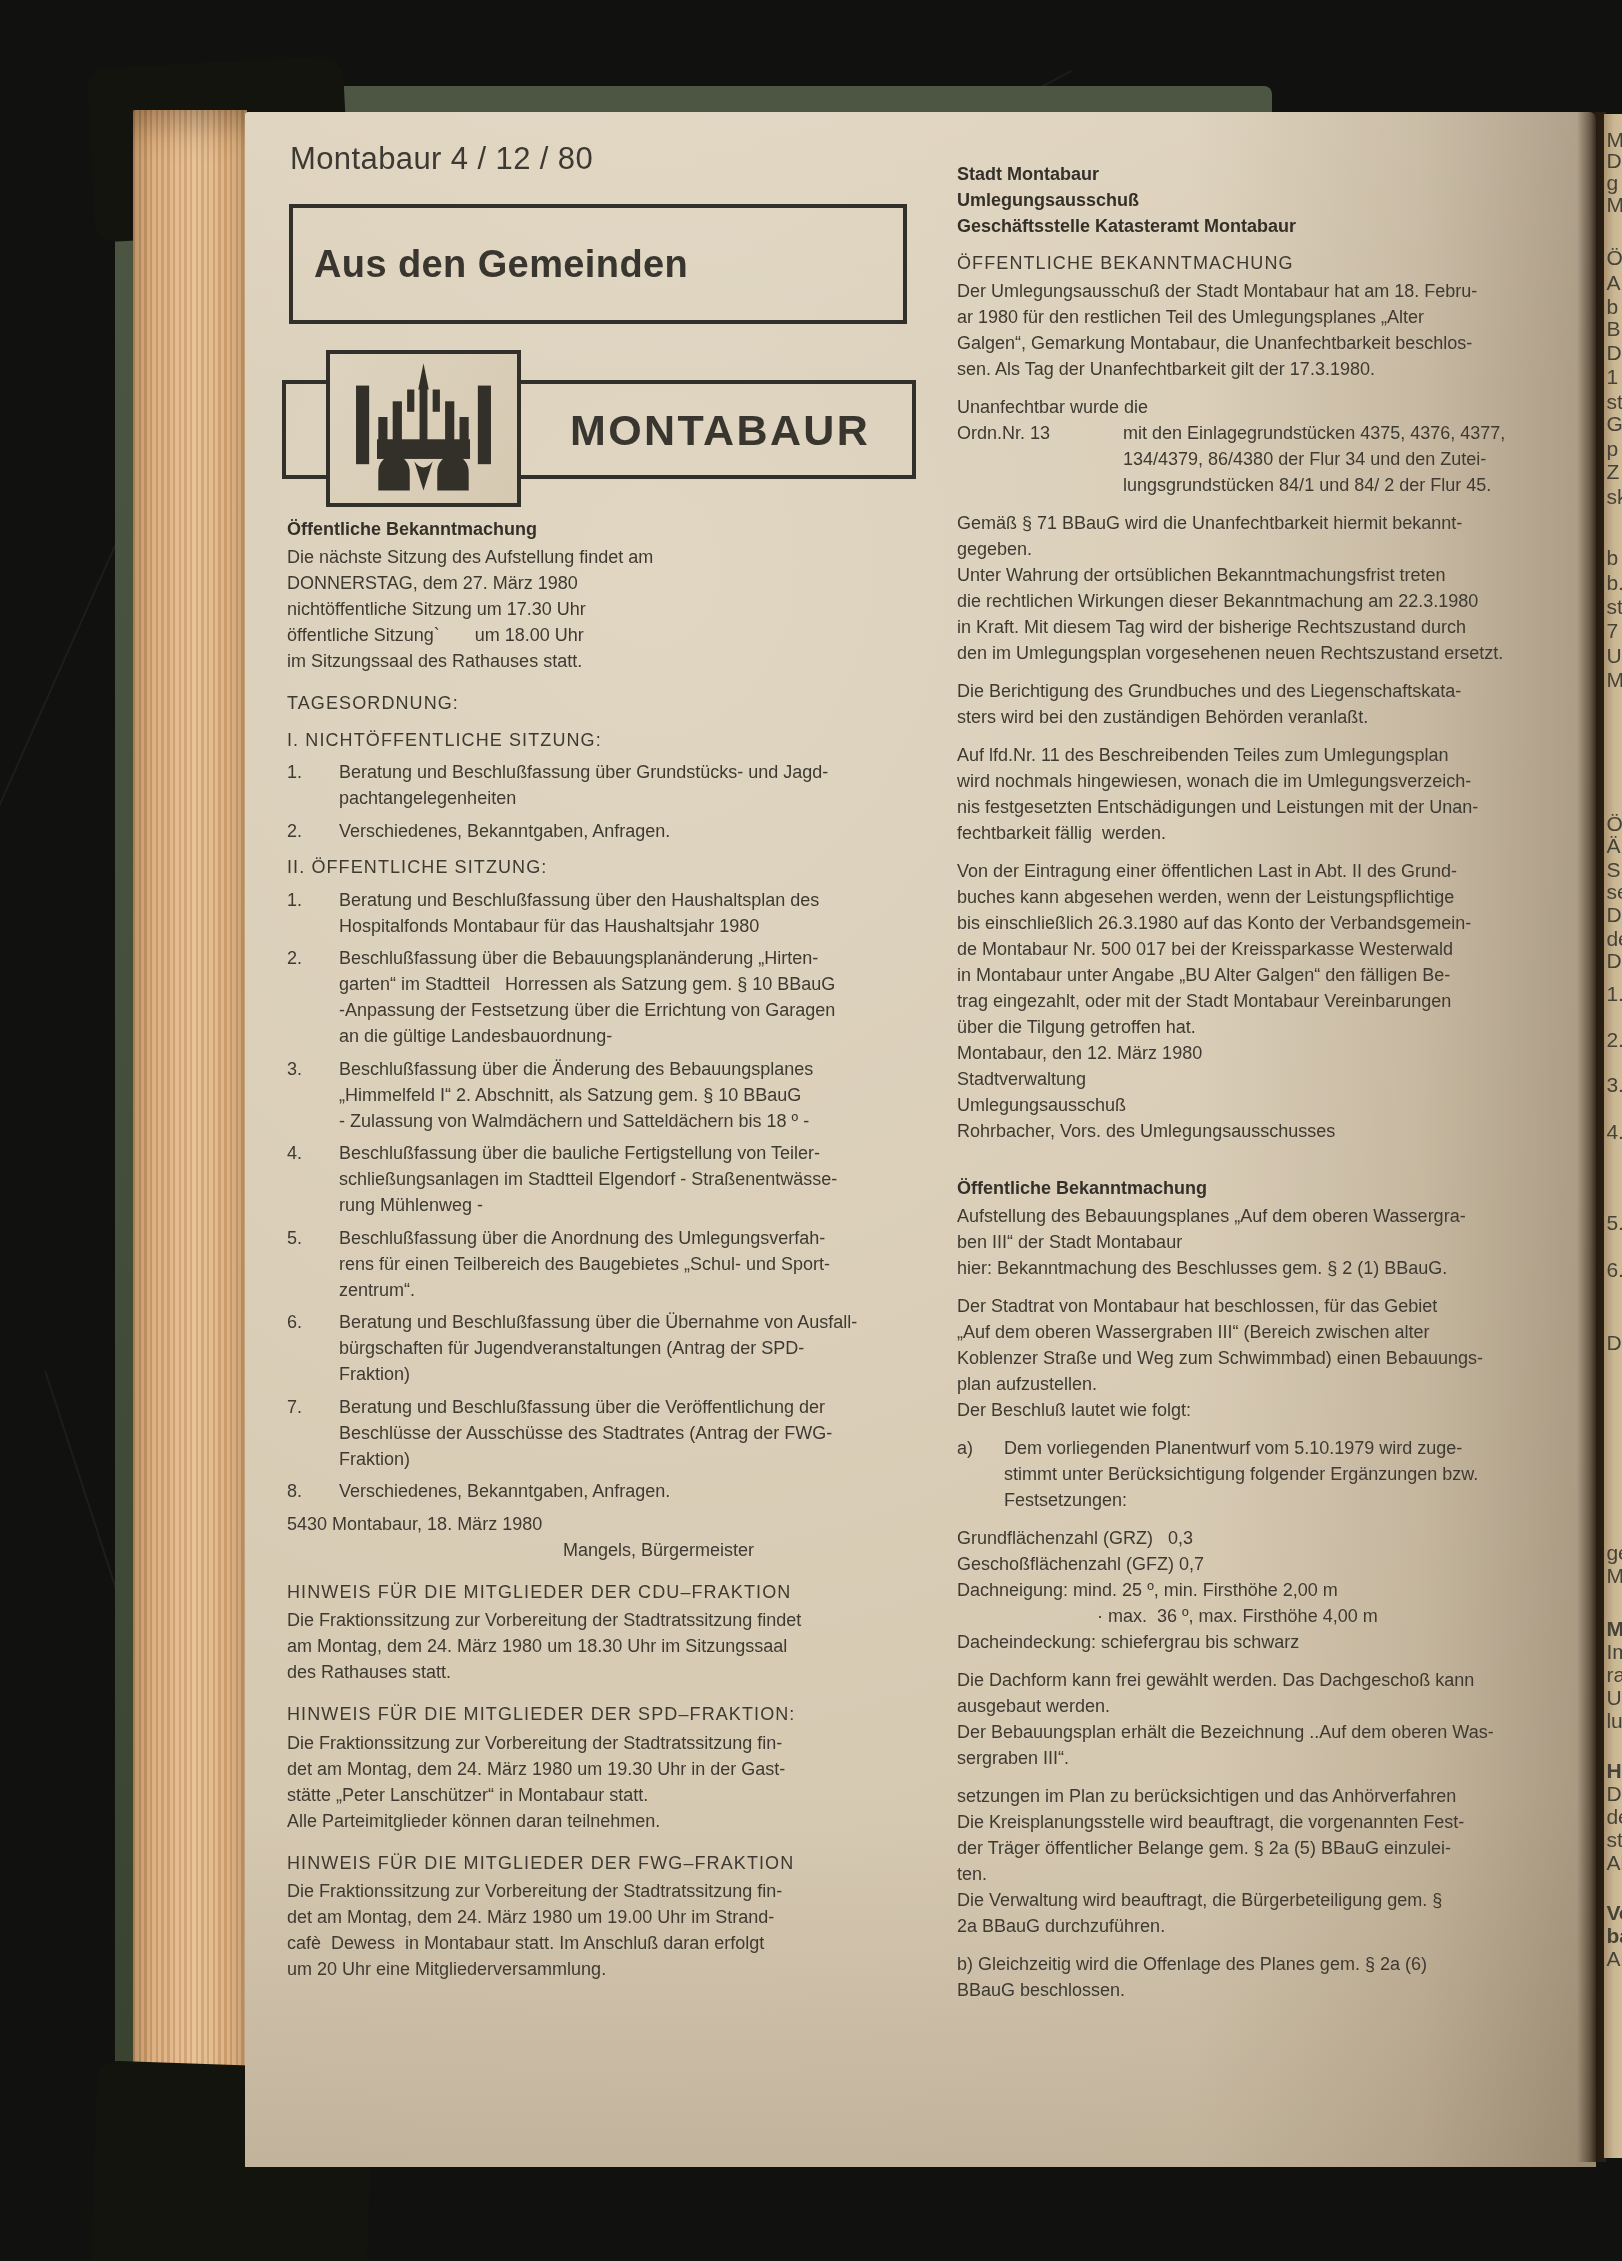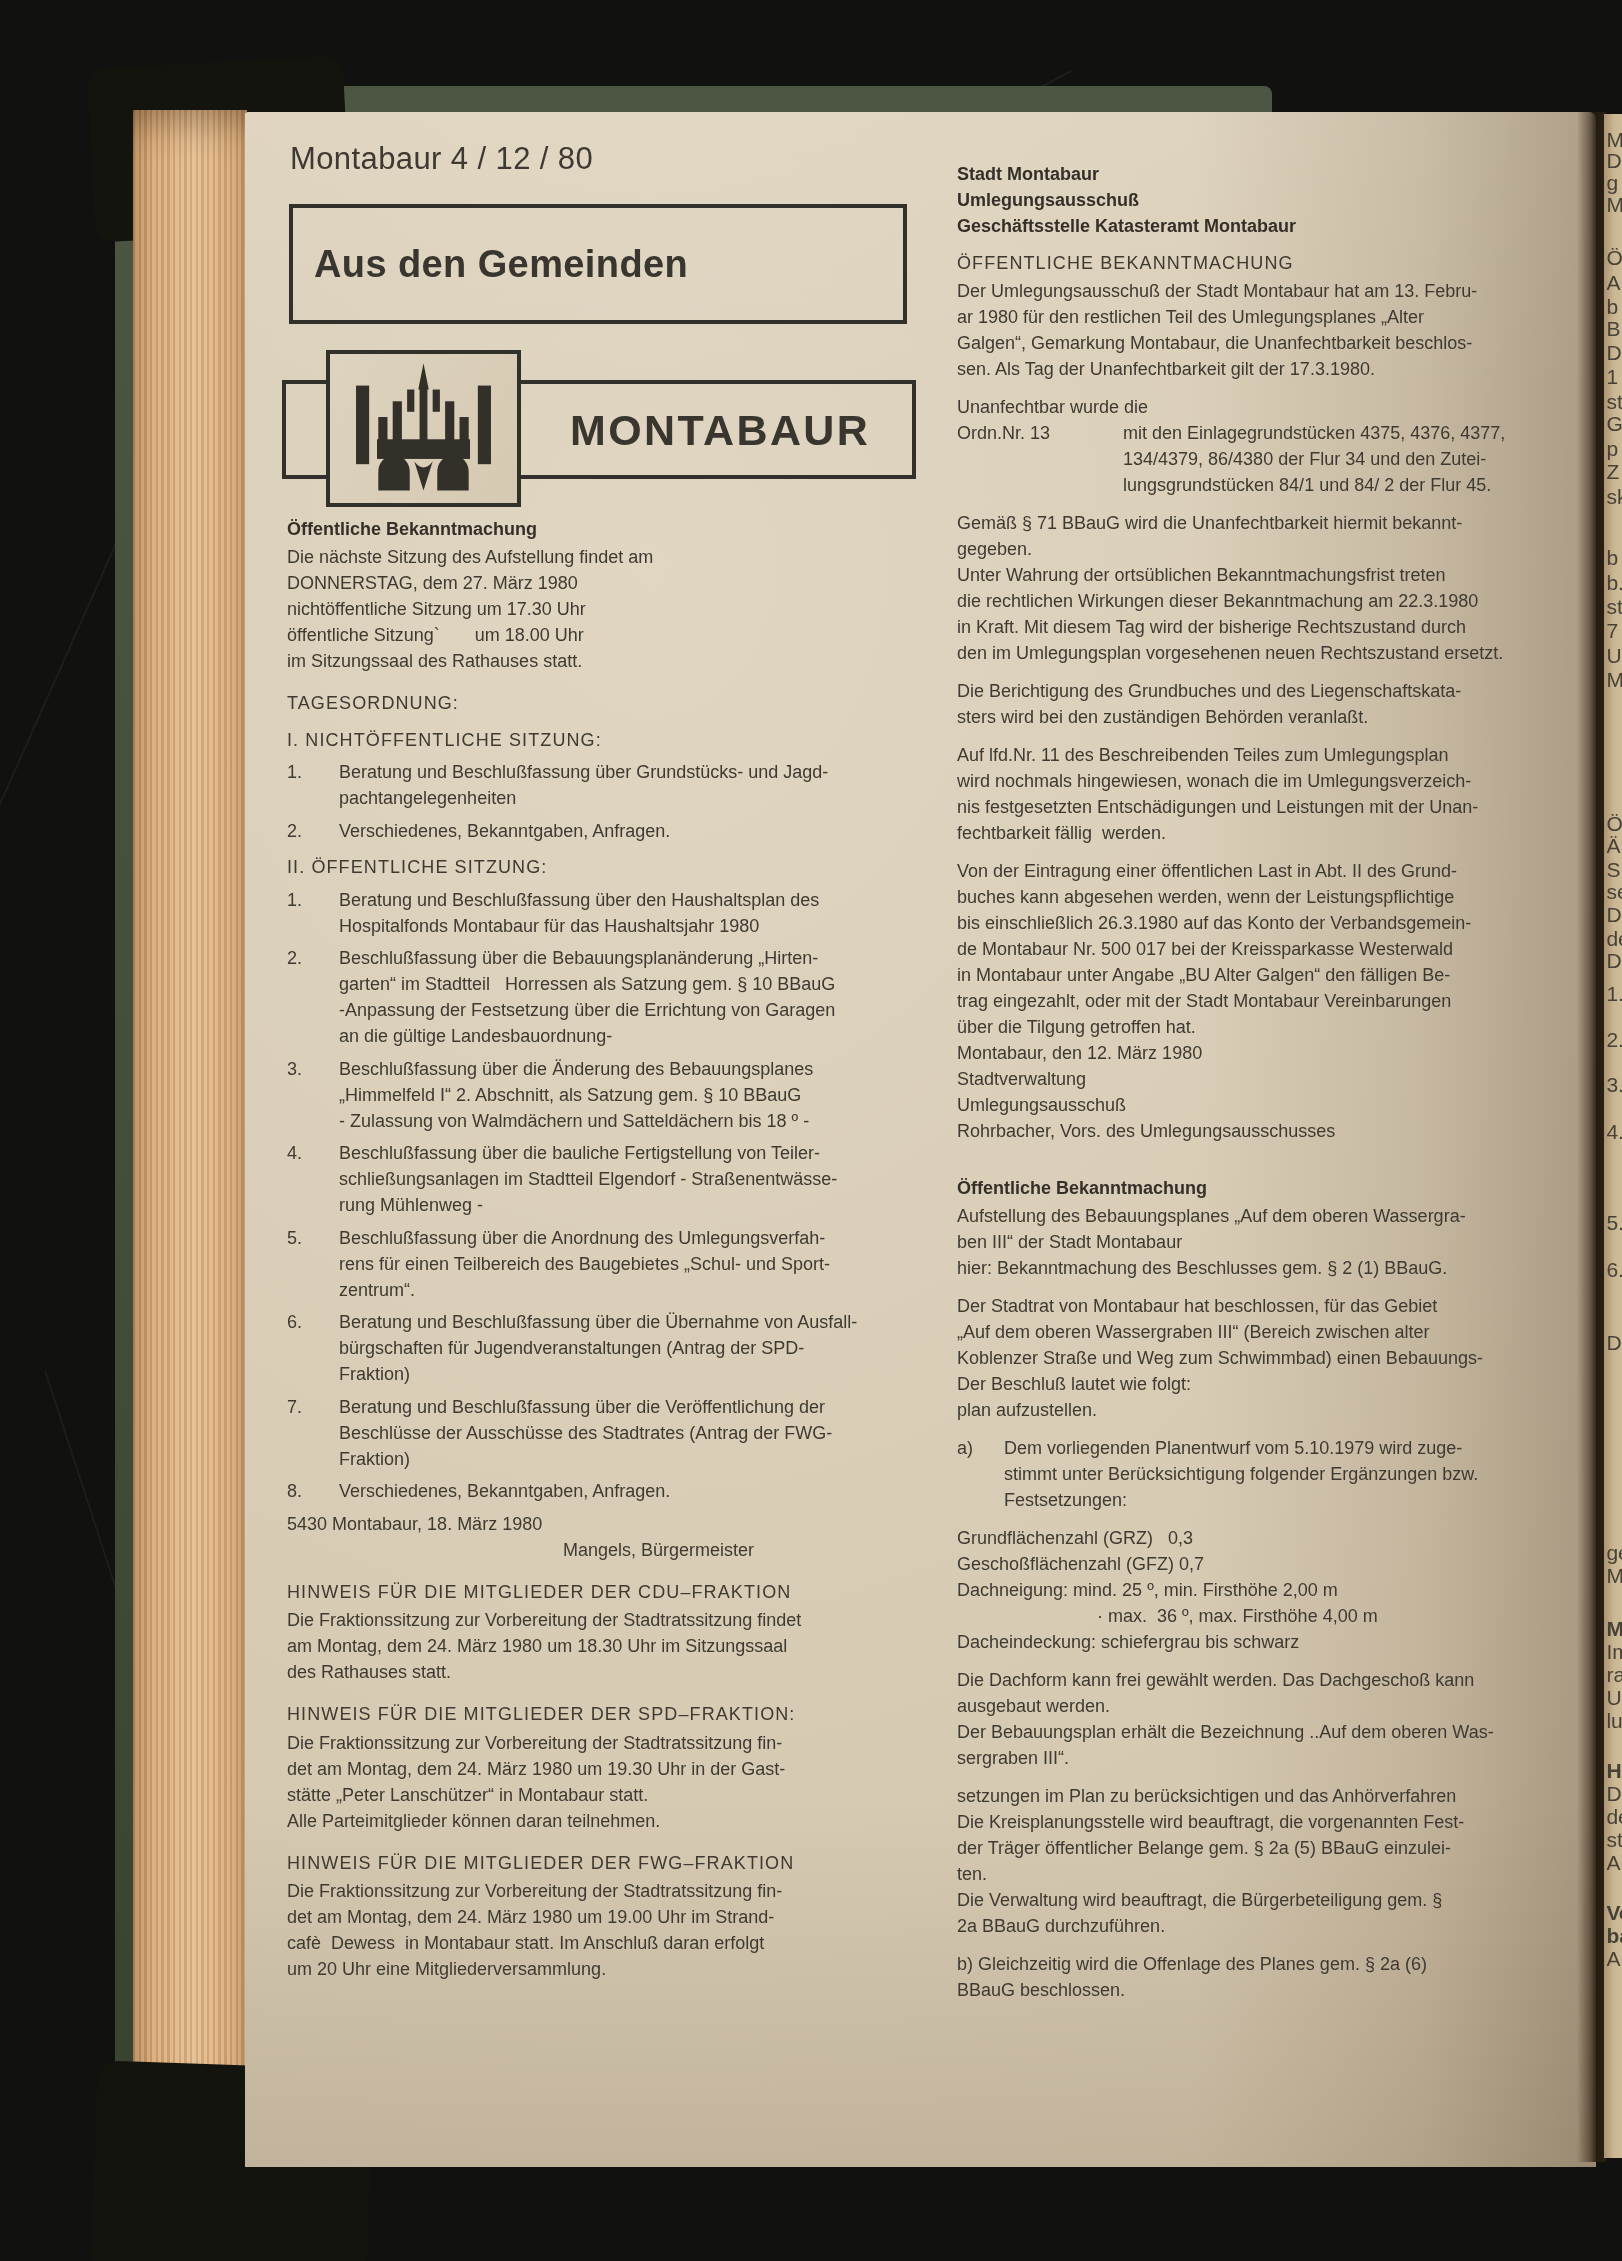--- a/index.html
+++ b/index.html
@@ -209,21 +209,21 @@
     <div class="col col-right">
         <div class="blk b-bold">
           <div class="ln">Stadt Montabaur</div>
           <div class="ln">Umlegungsausschuß</div>
           <div class="ln">Geschäftsstelle Katasteramt Montabaur</div>
         </div>
         <div class="blk b-caps2">
           <div class="ln">ÖFFENTLICHE BEKANNTMACHUNG</div>
         </div>
         <div class="blk b-tight">
-          <div class="ln">Der Umlegungsausschuß der Stadt Montabaur hat am 13. Febru-</div>
+          <div class="ln">Der Umlegungsausschuß der Stadt Montabaur hat am 18. Febru-</div>
           <div class="ln">ar 1980 für den restlichen Teil des Umlegungsplanes „Alter</div>
           <div class="ln">Galgen“, Gemarkung Montabaur, die Unanfechtbarkeit beschlos-</div>
           <div class="ln">sen. Als Tag der Unanfechtbarkeit gilt der 17.3.1980.</div>
         </div>
         <div class="blk b-grp">
           <div class="ln">Unanfechtbar wurde die</div>
         </div>
         <div class="blk b-grp2">
           <div class="ln"><span class="mk" style="width: 166px;">Ordn.Nr. 13</span>mit den Einlagegrundstücken 4375, 4376, 4377,</div>
           <div class="ln" style="padding-left: 166px;">134/4379, 86/4380 der Flur 34 und den Zutei-</div>
@@ -265,22 +265,22 @@
         </div>
         <div class="blk b-tight">
           <div class="ln">Aufstellung des Bebauungsplanes „Auf dem oberen Wassergra-</div>
           <div class="ln">ben III“ der Stadt Montabaur</div>
           <div class="ln">hier: Bekanntmachung des Beschlusses gem. § 2 (1) BBauG.</div>
         </div>
         <div class="blk b-body">
           <div class="ln">Der Stadtrat von Montabaur hat beschlossen, für das Gebiet</div>
           <div class="ln">„Auf dem oberen Wassergraben III“ (Bereich zwischen alter</div>
           <div class="ln">Koblenzer Straße und Weg zum Schwimmbad) einen Bebauungs-</div>
+          <div class="ln">plan aufzustellen.</div>
           <div class="ln">Der Beschluß lautet wie folgt:</div>
-          <div class="ln">plan aufzustellen.</div>
         </div>
         <div class="blk b-item">
           <div class="ln"><span class="mk" style="width: 47px;">a)</span>Dem vorliegenden Planentwurf vom 5.10.1979 wird zuge-</div>
           <div class="ln" style="padding-left: 47px;">stimmt unter Berücksichtigung folgender Ergänzungen bzw.</div>
           <div class="ln" style="padding-left: 47px;">Festsetzungen:</div>
         </div>
         <div class="blk b-body">
           <div class="ln">Grundflächenzahl (GRZ)   0,3</div>
           <div class="ln">Geschoßflächenzahl (GFZ) 0,7</div>
           <div class="ln">Dachneigung: mind. 25 º, min. Firsthöhe 2,00 m</div>

